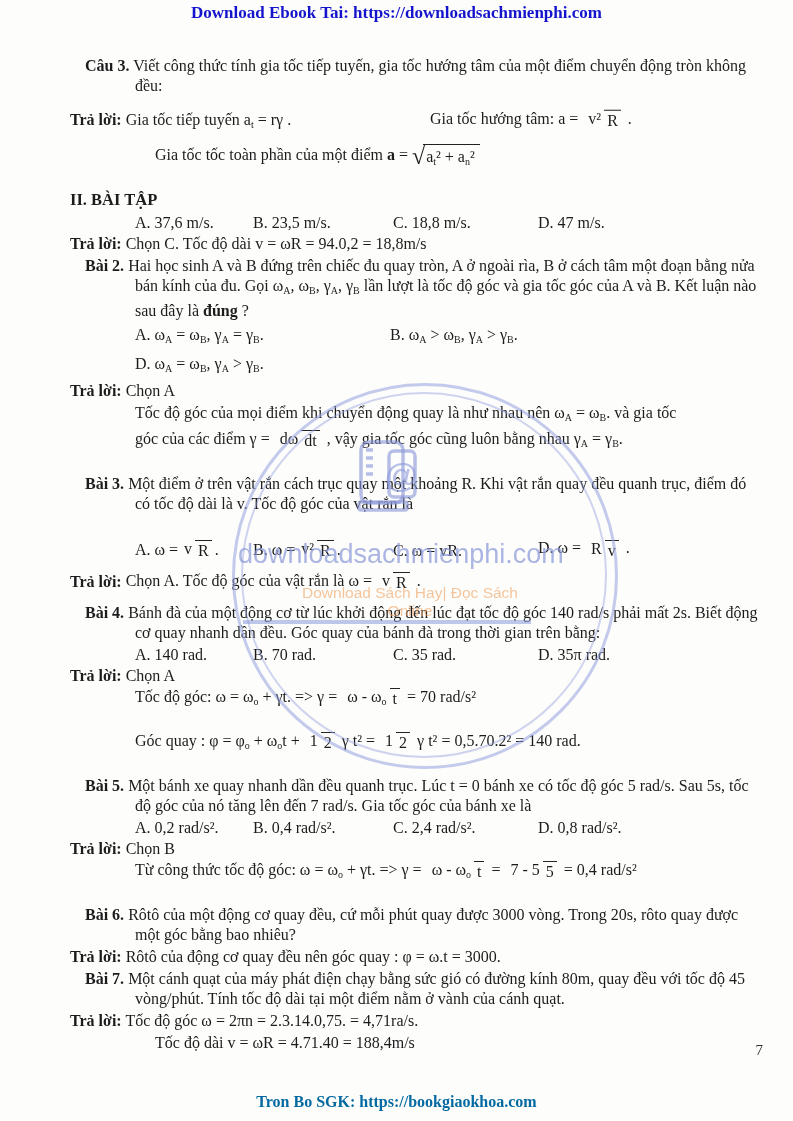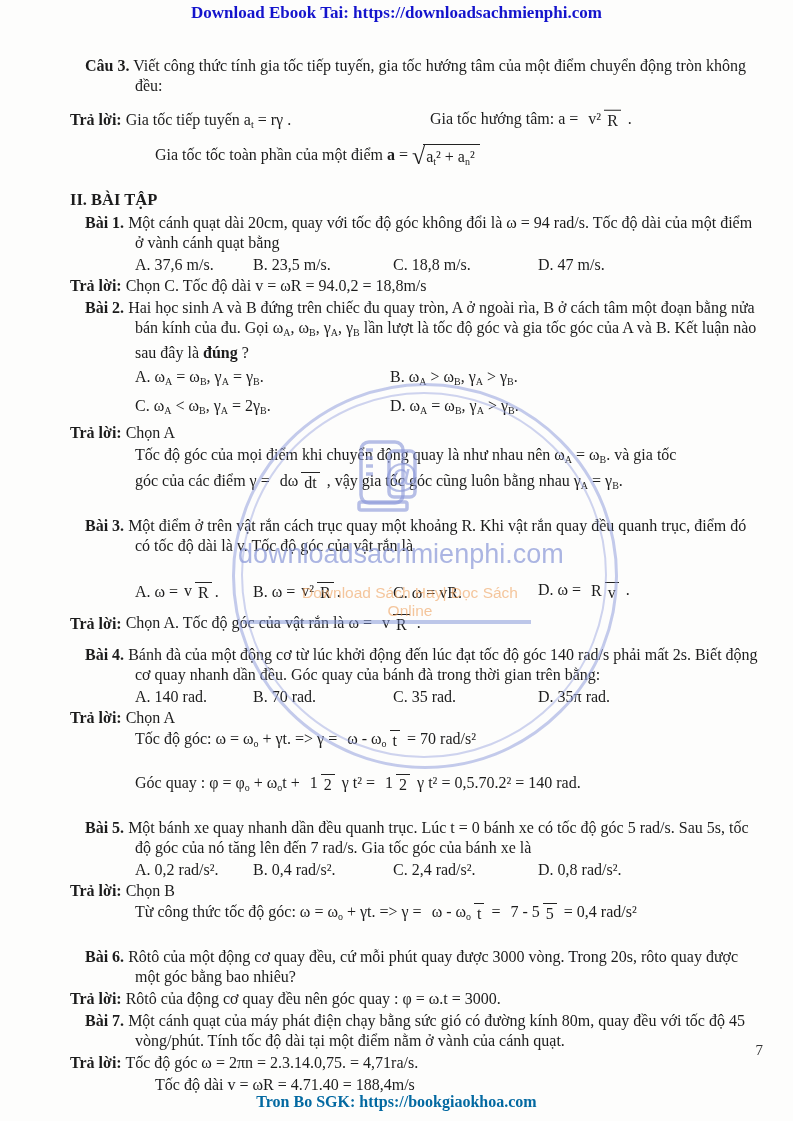--- a/index.html
+++ b/index.html
@@ -71,39 +71,36 @@
 
     <div class="fline deep">
       <span class="formula"><span>Gia tốc  tốc toàn phần của một điểm </span><span class="bold">a</span><span> = </span><span class="sqrt">
             <span class="radical">√</span>
             <span class="overline"><span>a</span><sub>t</sub><span>² + a</span><sub>n</sub><span>²</span></span>
           </span></span>
     </div>
 
     <h2 class="section">II. BÀI TẬP</h2>
 
-    <p class="para"><span class="lbl">Bài 1.</span>
-       <span>Một cánh quạt dài 20cm, quay với tốc độ góc không đổi là ω = 94 rad/s. Tốc độ dài của một điểm ở vành cánh quạt bằng</span></p>
     <div class="opts">
       <span class="o1">A. 37,6 m/s.</span>
       <span class="o2">B. 23,5 m/s.</span>
       <span class="o3">C. 18,8 m/s.</span>
       <span class="o4">D. 47 m/s.</span>
     </div>
     <div class="ans"><span class="lbl">Trả lời:</span>
        <span>Chọn C. Tốc độ dài v = ωR =  94.0,2 =  18,8m/s</span></div>
 
     <p class="para"><span class="lbl">Bài 2.</span>
        <span class="formula"><span>Hai học sinh A và B đứng trên chiếc đu quay tròn, A ở ngoài rìa, B ở cách tâm một đoạn bằng nửa bán kính của đu. Gọi ω</span><sub>A</sub><span>, ω</span><sub>B</sub><span>, γ</span><sub>A</sub><span>, γ</span><sub>B</sub><span> lần lượt là tốc độ góc và gia tốc góc của A và B. Kết luận nào sau đây là </span><span class="bold">đúng</span><span> ?</span></span></p>
     <div class="opts2">
       <span class="o2l formula"><span>A. ω</span><sub>A</sub><span> = ω</span><sub>B</sub><span>, γ</span><sub>A</sub><span> = γ</span><sub>B</sub><span>.</span></span>
       <span class="o2r formula"><span>B. ω</span><sub>A</sub><span> &gt; ω</span><sub>B</sub><span>, γ</span><sub>A</sub><span> &gt; γ</span><sub>B</sub><span>.</span></span>
     </div>
     <div class="opts2">
-      <span class="o2l formula"><span>C. ω</span><sub>A</sub><span> &lt; ω</span><sub>B</sub><span>, γ</span><sub>A</sub><span> = 2γ</span><sub>B</sub><span>.</span></span>
       <span class="o2r formula"><span>D. ω</span><sub>A</sub><span> = ω</span><sub>B</sub><span>, γ</span><sub>A</sub><span> &gt; γ</span><sub>B</sub><span>.</span></span>
     </div>
     <div class="ans"><span class="lbl">Trả lời:</span>
        <span>Chọn A</span></div>
     <div class="para" style="text-indent:0;">
       <span class="formula"><span>Tốc độ góc của mọi điểm khi chuyển động quay là như nhau nên ω</span><sub>A</sub><span> = ω</span><sub>B</sub><span>. và gia tốc</span></span>
     </div>
     <div class="fline">
       <span class="formula"><span>góc của các điểm γ = </span><span class="frac">
             <span class="num"><span>dω</span></span>

